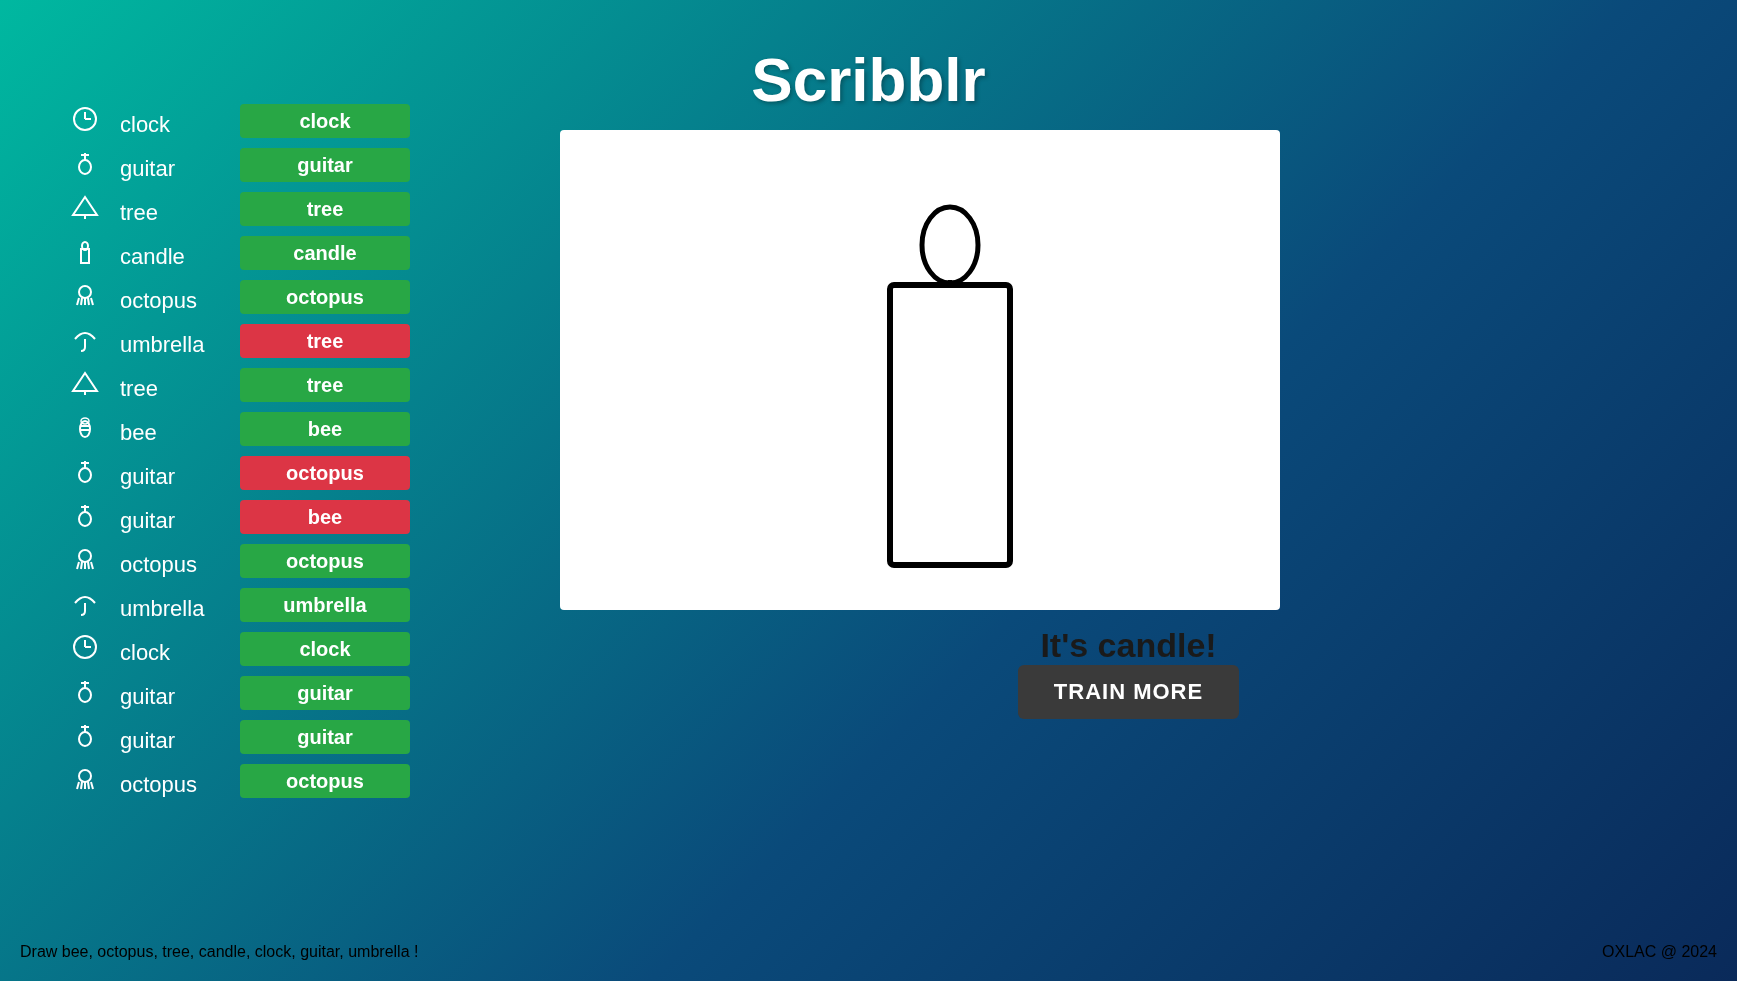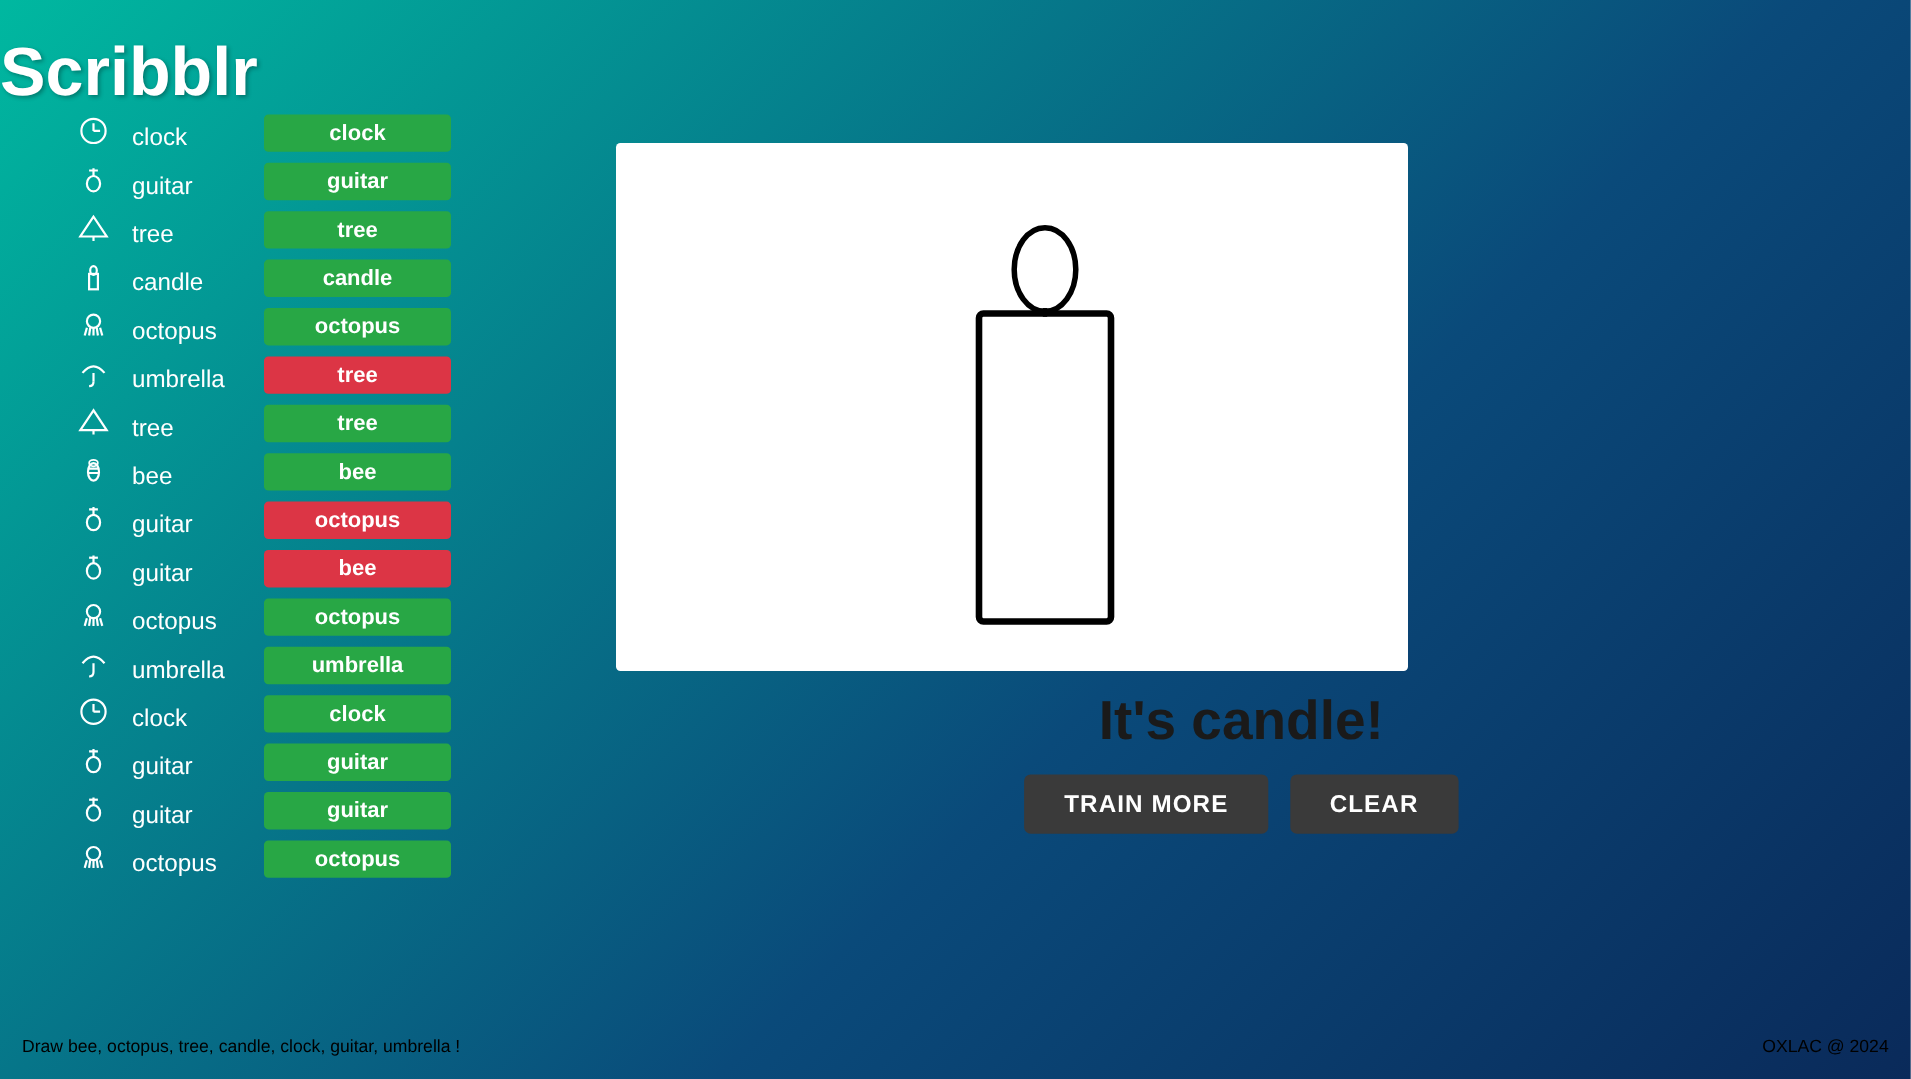--- a/index.html
+++ b/index.html
@@ -7,21 +7,22 @@
       width: 1737px;
       height: 981px;
       background: linear-gradient(135deg, #00b8a0 0%, #0a4a7a 60%, #0a2a5a 100%);
       font-family: Arial, sans-serif;
       overflow: hidden;
       position: relative;
     }
 
     
     #title-area {
-      padding-top: 30px;
+      text-align: center;
+      padding-top: 44px;
     }
     #app-title {
       font-family: 'Brush Script MT', cursive, sans-serif;
       font-size: 62px;
       font-weight: bold;
       color: white;
       text-shadow: 2px 2px 4px rgba(0,0,0,0.3);
     }
 
     
@@ -90,31 +91,30 @@
     }
 
     #drawing-canvas svg {
       width: 100%;
       height: 100%;
     }
 
     #result-label-main {
       text-align: center;
       color: #1a1a1a;
-      font-size: 50px;
+      font-size: 34px;
       font-weight: bold;
       margin-top: 16px;
       padding-left: 0;
     }
 
     #buttons-row {
       display: flex;
       justify-content: center;
       gap: 20px;
-      margin-top: 20px;
     }
 
     .action-btn {
       background: #3a3a3a;
       color: white;
       border: none;
       border-radius: 6px;
       font-size: 22px;
       font-weight: bold;
       padding: 14px 36px;
@@ -335,20 +335,19 @@
       <rect x="330" y="155" width="120" height="280" fill="white" stroke="black" stroke-width="6" rx="4"></rect>
 
       <line x1="390" y1="150" x2="390" y2="158" stroke="black" stroke-width="4"></line>
     </svg>
   </div>
 
   <div id="result-label-main">It's candle!</div>
 
   <div id="buttons-row">
     <button class="action-btn">TRAIN MORE</button>
-    <button class="action-btn">CLEAR</button>
   </div>
 </div>
 
 <div id="bottom-bar">
   <span>Draw bee, octopus, tree, candle, clock, guitar, umbrella !</span>
   <span>OXLAC @ 2024</span>
 </div>
 
 </body></html>

